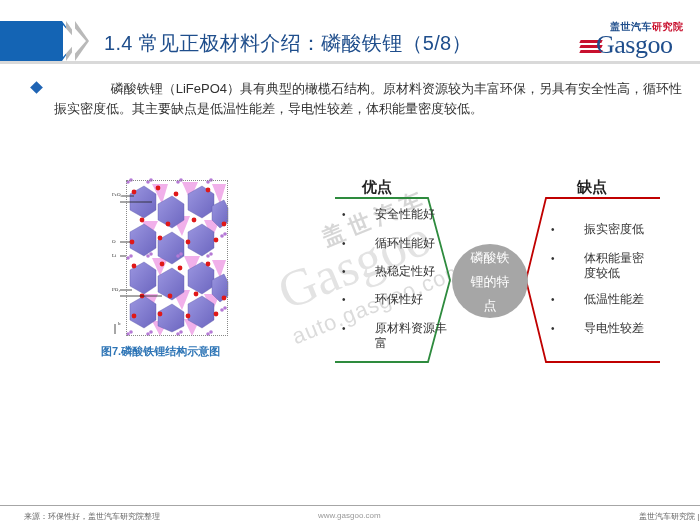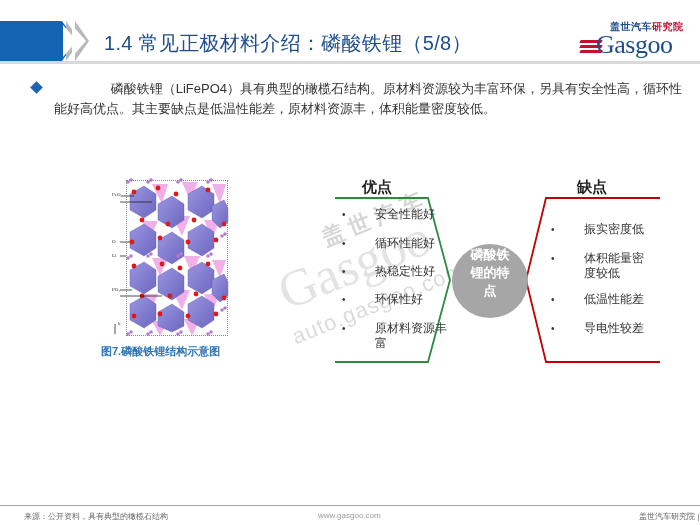--- a/index.html
+++ b/index.html
@@ -48,21 +48,21 @@
 
   
   .pros-title { position: absolute; left: 362px; top: 178px; font-size: 15px; font-weight: bold; color: #222; }
   .cons-title { position: absolute; left: 577px; top: 178px; font-size: 15px; font-weight: bold; color: #222; }
   .diagram-lines { position: absolute; left: 0; top: 0; }
   .list { position: absolute; font-size: 12px; color: #333; }
   .list-item { position: absolute; white-space: nowrap; line-height: 15px; }
   .list-item .dot { position: absolute; left: 0; top: 0; font-size: 10px; }
   .list-item .txt { position: absolute; left: 13px; top: 0; margin-left: 20px; }
   .center-ellipse { position: absolute; left: 452px; top: 244px; width: 76px; height: 74px; border-radius: 50%; background: #a6a6a6; }
-  .center-text { position: absolute; left: 468px; top: 246px; width: 44px; font-size: 13px; font-weight: bold; color: #fff; text-align: center; line-height: 18px; word-break: break-all; }
+  .center-text { position: absolute; left: 468px; top: 246px; width: 44px; font-size: 13px; font-weight: normal; color: #fff; text-align: center; line-height: 24px; word-break: break-all; }
 
   
   .footer-line { position: absolute; left: 0; top: 505px; width: 700px; height: 1px; background: #a6a6a6; }
   .footer-src { position: absolute; left: 24px; top: 511px; font-size: 8px; color: #666; white-space: nowrap; }
   .footer-url { position: absolute; left: 318px; top: 511px; font-size: 8px; color: #999; white-space: nowrap; }
   .footer-right { position: absolute; left: 598px; top: 511px; font-size: 8px; color: #666; white-space: nowrap; margin-left: 41px; }
 </style>
 </head>
 <body>
 
@@ -85,21 +85,21 @@
         <div></div>
       </div>
     <div class="logo-en">Gasgoo</div>
   </div>
   <div class="header-line"></div>
 </div>
 
 <div class="intro">
   <div class="intro-bullet"></div>
   <div class="intro-text">磷酸铁锂（LiFePO4）具有典型的橄榄石结构。原材料资源较为丰富环保，另具有安全性高，循环性</div>
-  <div class="intro-text-line2">能好高优点。其主要缺点是低温性能差，原材料资源丰，体积能量密度较低。</div>
+  <div class="intro-text-line2">振实密度低。其主要缺点是低温性能差，导电性较差，体积能量密度较低。</div>
 </div>
 
 <div class="crystal">
   <svg width="120" height="162" viewBox="0 0 120 162">
     <defs>
       <linearGradient id="oct" x1="0" y1="0" x2="1" y2="1">
         <stop offset="0" stop-color="#9b96e0"></stop>
         <stop offset="1" stop-color="#6c66c0"></stop>
       </linearGradient>
     </defs>
@@ -270,19 +270,19 @@
     <span class="dot">•</span>
     <span class="txt">低温性能差</span>
   </div>
   <div class="list-item" style="top:99px;">
     <span class="dot">•</span>
     <span class="txt">导电性较差</span>
   </div>
 </div>
 
 <div class="footer-line"></div>
-<div class="footer-src">来源：公开资料，具有典型的橄榄石结构</div>
+<div class="footer-src">来源：环保性好，盖世汽车研究院整理</div>
 <div class="footer-url">www.gasgoo.com</div>
 <div class="footer-right">
   <span>盖世汽车研究院</span>
   <span>|</span>
   <span>&lt;10&gt;</span>
 </div>
 
 </body></html>

